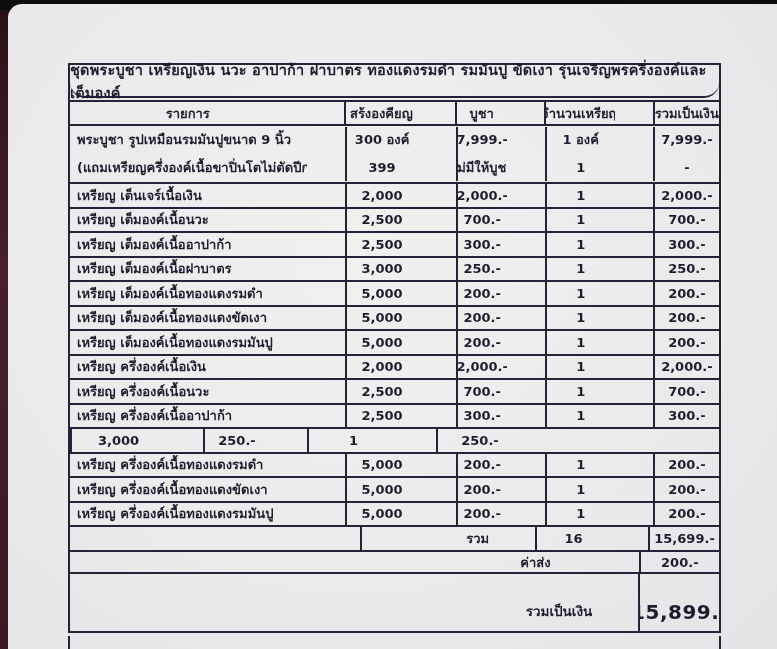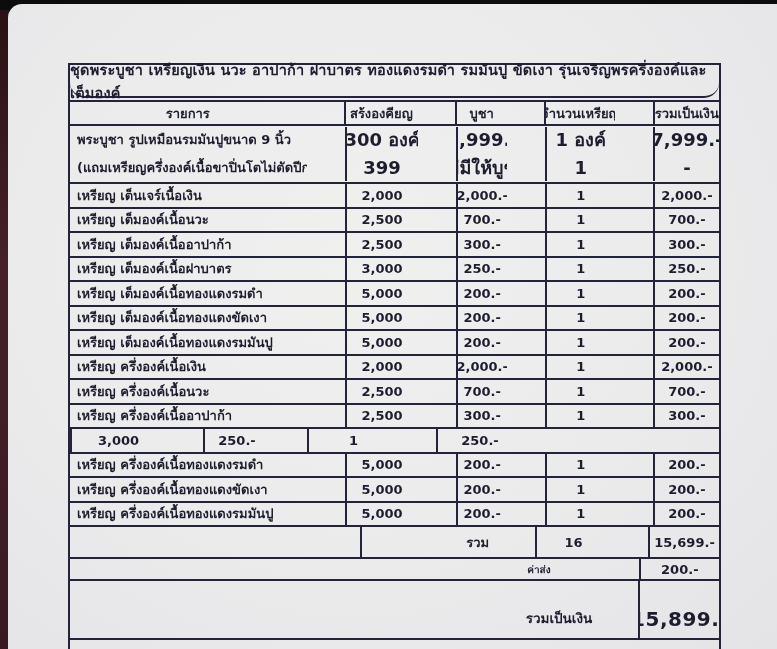--- a/index.html
+++ b/index.html
@@ -27,31 +27,31 @@
   .title-row{height:33px;display:flex;align-items:center;justify-content:center;
              font-size:14.5px;border-bottom:2px solid #23233a;box-sizing:border-box;
              letter-spacing:.2px;border-radius:15px;}
   .gap-row{height:4px;border-bottom:2px solid #23233a;box-sizing:border-box;}
   .head-row{height:24px;}
   .head-row .cell{font-size:13px;}
 
   .first-row{height:58px;align-items:center;}
   .first-row .cell{flex-direction:column;justify-content:center;align-items:center;gap:2px;}
   .first-row .cell.name{align-items:flex-start;}
-  .first-row .ln{line-height:26px;height:26px;display:block;font-size:18px;}
+  .first-row .ln{line-height:26px;height:26px;display:block;font-size:13px;}
   .first-row .name .ln{font-size:13px;}
 
   .data-row{height:24.5px;}
 
-  .sum-row{height:32px;}
+  .sum-row{height:25px;}
   .sum-row .merge-2-3{width:165px;display:flex;align-items:center;justify-content:flex-end;
                       padding-right:8px;box-sizing:border-box;font-size:13px;}
   .ship-row{height:22px;}
   .ship-row .merge-1-4{width:565px;display:flex;align-items:center;justify-content:flex-end;
-                       padding-right:50px;box-sizing:border-box;font-size:10px;}
+                       padding-right:50px;box-sizing:border-box;font-size:13px;}
   .grand-row{height:57px;border-bottom:none;}
   .grand-row .merge-1-4{width:565px;display:flex;align-items:flex-end;justify-content:flex-end;
                         padding:0 8px 9px 0;box-sizing:border-box;font-size:13.5px;}
   .grand-row .c5{display:flex;align-items:flex-end;justify-content:center;
                  padding-bottom:7px;font-size:20px;letter-spacing:.5px;}
 
   
   .stub{position:absolute;width:2px;height:13px;top:636px;background:#23233a;}
   .stub.l{left:68px;} .stub.r{left:719px;}
 </style>

